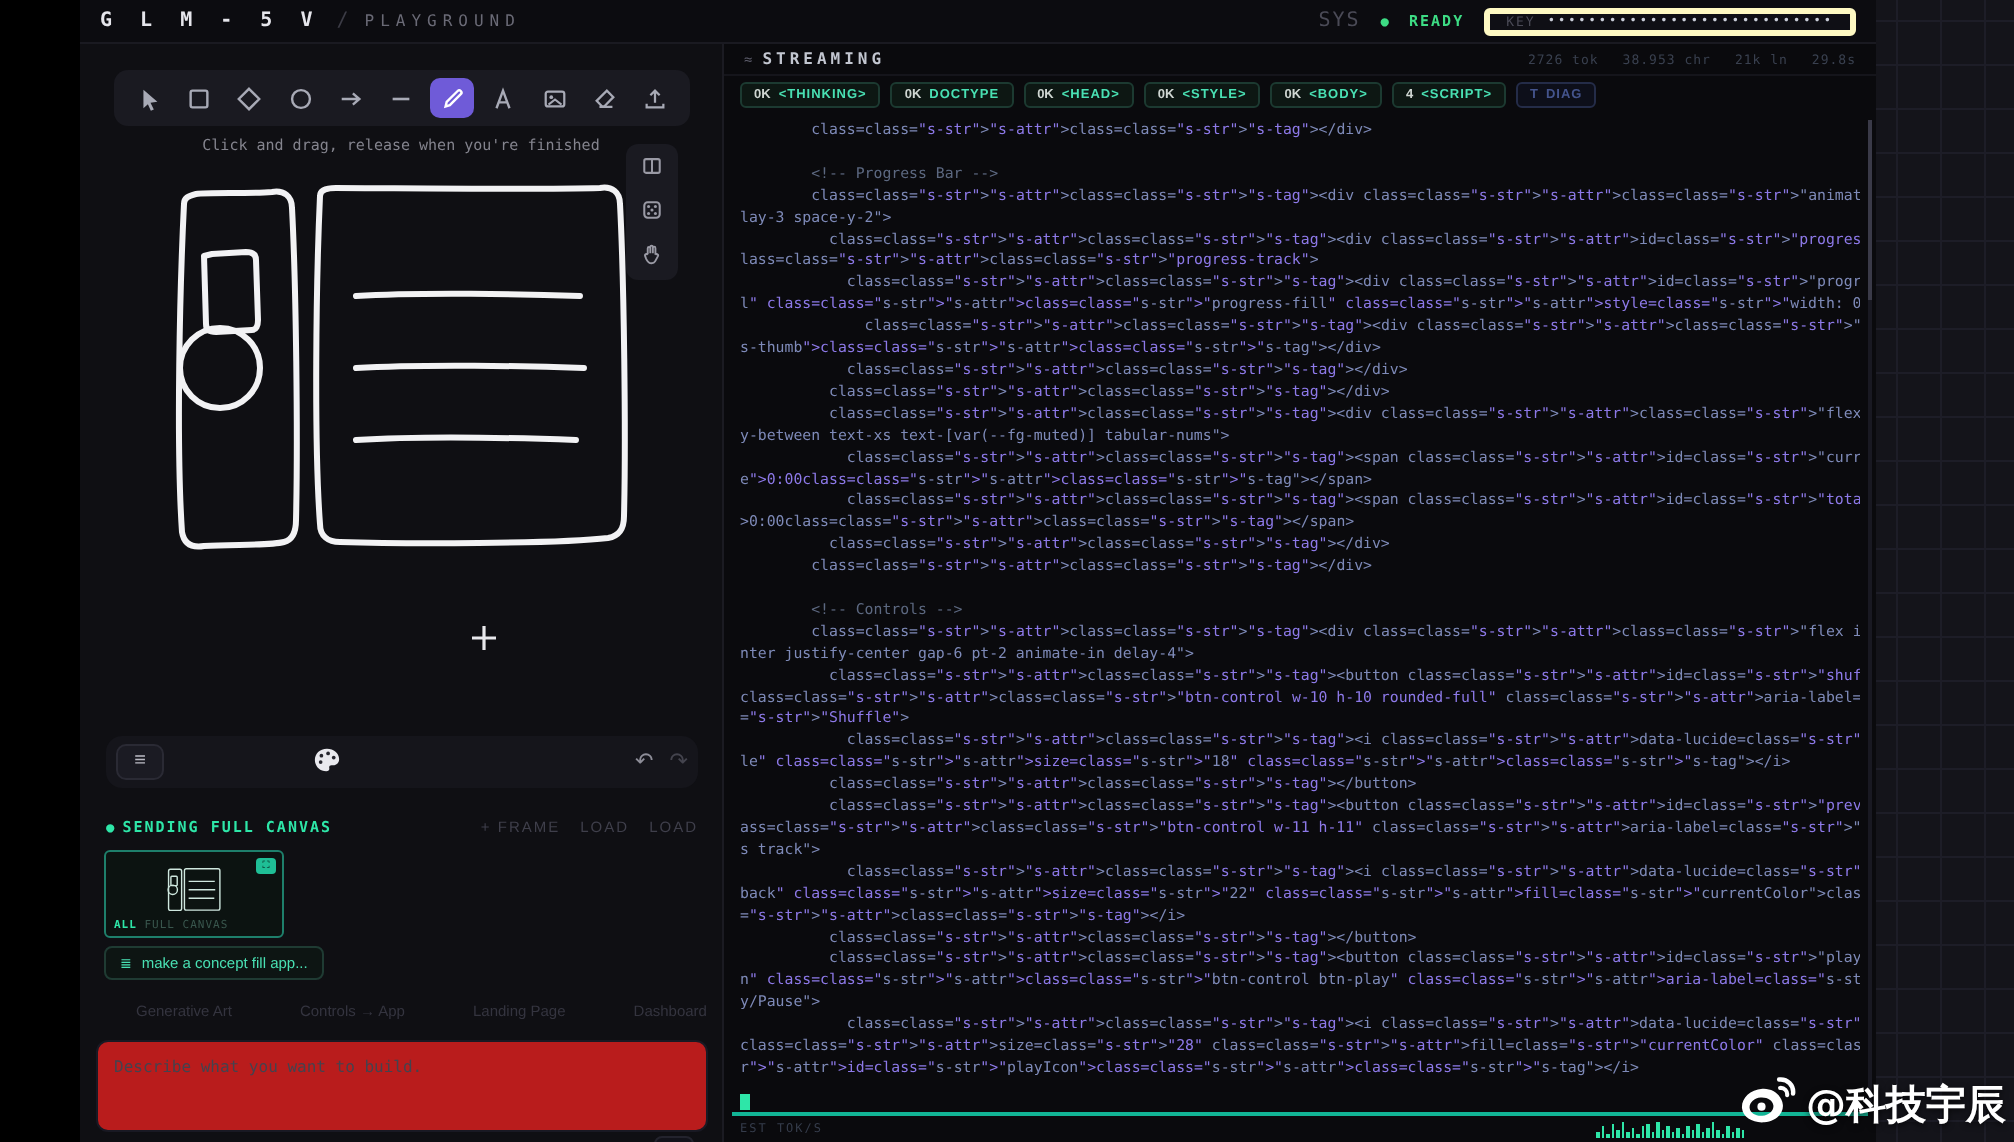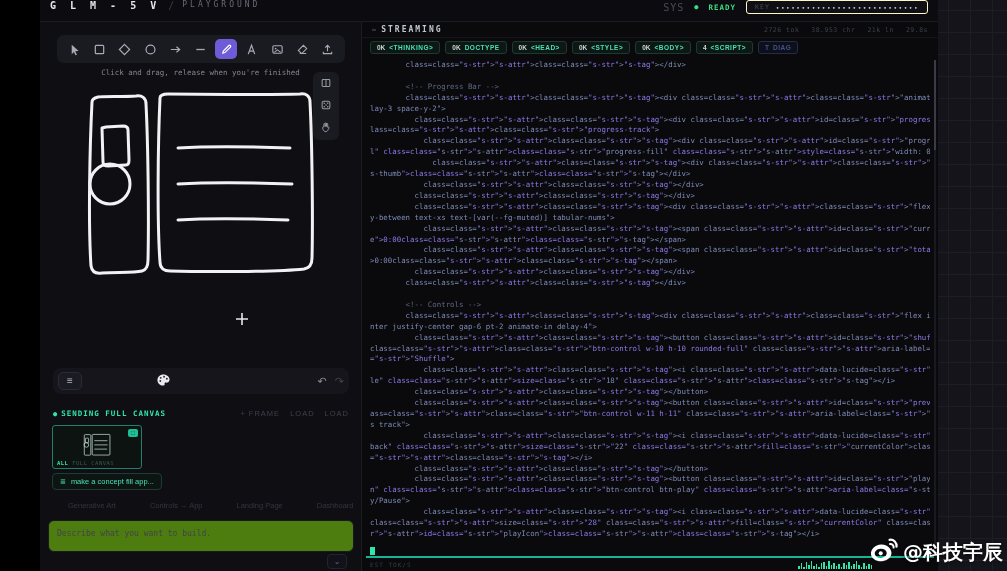--- a/index.html
+++ b/index.html
@@ -12,30 +12,30 @@
     background:
       repeating-linear-gradient(0deg, transparent 0 10px, #1d1d27 10px 11px, transparent 11px 22px),
       repeating-linear-gradient(90deg, transparent 0 10px, #1d1d27 10px 11px, transparent 11px 22px),
       #14141a; }
 
   
   .app { position:absolute; left:40px; top:0; width:898px; height:571px; background:#0d0d11; }
 
   
   .topbar { position:absolute; left:0; top:0; right:0; height:22px; background:#0c0c10;
-    border-bottom:1px solid #1a1a21; display:flex; align-items:flex-start; padding:0 10px; gap:8px; }
+    border-bottom:1px solid #1a1a21; display:flex; align-items:center; padding:0 10px; gap:8px; }
   .brand { color:#e6e6ec; font-size:10px; font-weight:bold; letter-spacing:4px; }
   .brand-sep { color:#3c3c46; font-size:10px; }
   .brand-sub { color:#6a6a76; font-size:8px; letter-spacing:3px; }
   .top-right { margin-left:auto; display:flex; align-items:center; gap:10px; }
   .sys-label { color:#4a4a56; font-size:10px; letter-spacing:1px; }
   .sys-dot { color:#3ddc84; font-size:7px; }
   .sys-ready { color:#3ddc84; font-size:7.5px; font-weight:bold; letter-spacing:1px; }
   .key-pill { display:flex; align-items:center; gap:6px; background:#0f0f15;
-    border:1px solid #fef9c3; border-radius:3px; padding:2px 8px; height:14px; }
+    border:3px solid #fef9c3; border-radius:3px; padding:2px 8px; height:14px; }
   .key-label { color:#4a4a56; font-size:6.5px; letter-spacing:1px; }
   .key-value { color:#c9cdd8; font-size:6px; letter-spacing:1.5px; }
 
   
   .left-panel { position:absolute; left:0; top:22px; width:322px; bottom:0; background:#0f0f13;
     border-right:1px solid #1b1b22; }
   .right-panel { position:absolute; left:322px; top:22px; right:0; bottom:0; background:#0a0a0d; }
 
   
   .tools { position:absolute; left:17px; top:13px; width:288px; height:28px; background:#1a1a21;
@@ -88,21 +88,21 @@
   .chip-prompt { position:absolute; left:12px; top:451px; display:inline-flex; align-items:center; gap:5px;
     border:1px solid #1f3b33; background:#0d1513; border-radius:4px; padding:3px 7px; cursor:pointer; }
   .chip-prompt-label { color:#49e0b3; font-size:7.5px; }
   .chip-prompt-icon { color:#49e0b3; font-size:7px; }
 
   
   .suggestions { position:absolute; left:12px; top:479px; width:298px; display:flex; gap:18px; }
   .sug-btn { background:none; border:none; color:#34343f; font-size:7.5px; cursor:pointer; white-space:nowrap;margin-left:16px; }
 
   
-  .prompt-box { position:absolute; left:8px; top:498px; width:306px; height:32px; background:#4d7c0f;
+  .prompt-box { position:absolute; left:8px; top:498px; width:306px; height:46px; background:#b91c1c;
     border:1px solid #191923; border-radius:6px; }
   .prompt-box textarea { width:100%; height:100%; background:transparent; border:none; resize:none;
     color:#d0d0d8; font-size:8px; font-family:inherit; padding:8px; outline:none; }
   .prompt-box textarea::placeholder { color:#43434f; }
   .scroll-btn { position:absolute; right:6px; bottom:-18px; width:20px; height:15px; background:#12121a;
     border:1px solid #23232d; border-radius:4px; color:#6a6a76; font-size:8px; line-height:12px; cursor:pointer; }
 
   
   .stream-head { position:absolute; left:0; top:0; right:0; height:16px; display:flex; align-items:center;
     padding:0 10px; border-bottom:1px solid #15151b; }

